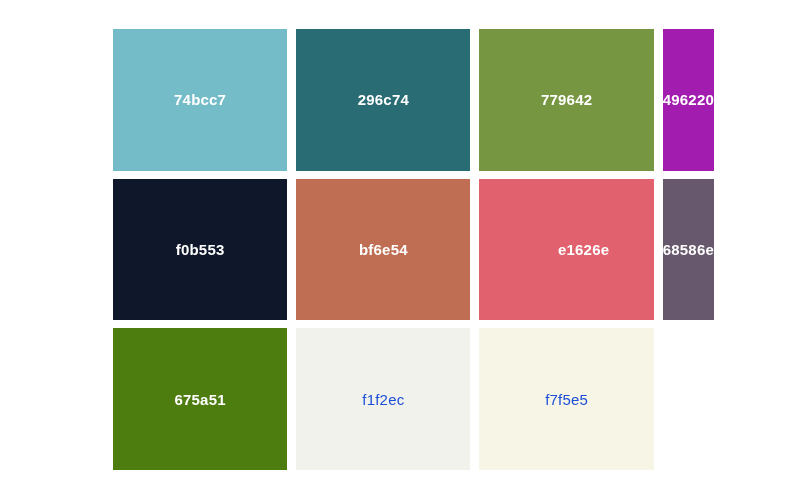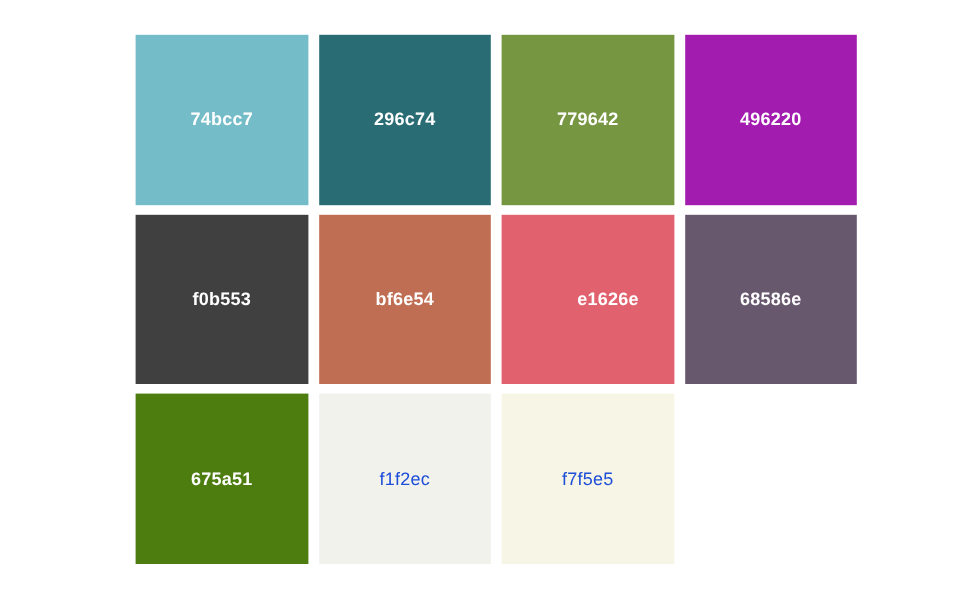--- a/index.html
+++ b/index.html
@@ -21,21 +21,21 @@
     background: #ffffff;
   }
 
   #swatch-grid {
     position: absolute;
     left: 113px;
     top: 29px;
     width: 601px;
     height: 441px;
     display: grid;
-    grid-template-columns: repeat(4, 1fr);
+    grid-template-columns: repeat(3, 1fr);
     grid-template-rows: repeat(3, 1fr);
     column-gap: 9px;
     row-gap: 8px;
   }
 
   .swatch {
     position: relative;
     display: flex;
     align-items: center;
     justify-content: center;
@@ -70,21 +70,21 @@
       </div>
       <div class="swatch" style="background: rgb(41, 108, 116); grid-area: 1 / 2;">
         <span class="swatch-label light-on-dark">296c74</span>
       </div>
       <div class="swatch" style="background: rgb(119, 150, 66); grid-area: 1 / 3; text-align: right;">
         <span class="swatch-label light-on-dark">779642</span>
       </div>
       <div class="swatch" style="background: #a21caf; grid-area: 1 / 4;">
         <span class="swatch-label light-on-dark">496220</span>
       </div>
-      <div class="swatch" style="background: #404040; grid-area: 2 / 1;">
+      <div class="swatch" style="background: #0f172a; grid-area: 2 / 1;">
         <span class="swatch-label light-on-dark">f0b553</span>
       </div>
       <div class="swatch" style="background: rgb(191, 110, 84); grid-area: 2 / 2;">
         <span class="swatch-label light-on-dark">bf6e54</span>
       </div>
       <div class="swatch" style="background: rgb(225, 98, 110); grid-area: 2 / 3; padding-left: 34px;">
         <span class="swatch-label light-on-dark">e1626e</span>
       </div>
       <div class="swatch" style="background: rgb(104, 88, 110); grid-area: 2 / 4;">
         <span class="swatch-label light-on-dark">68586e</span>

